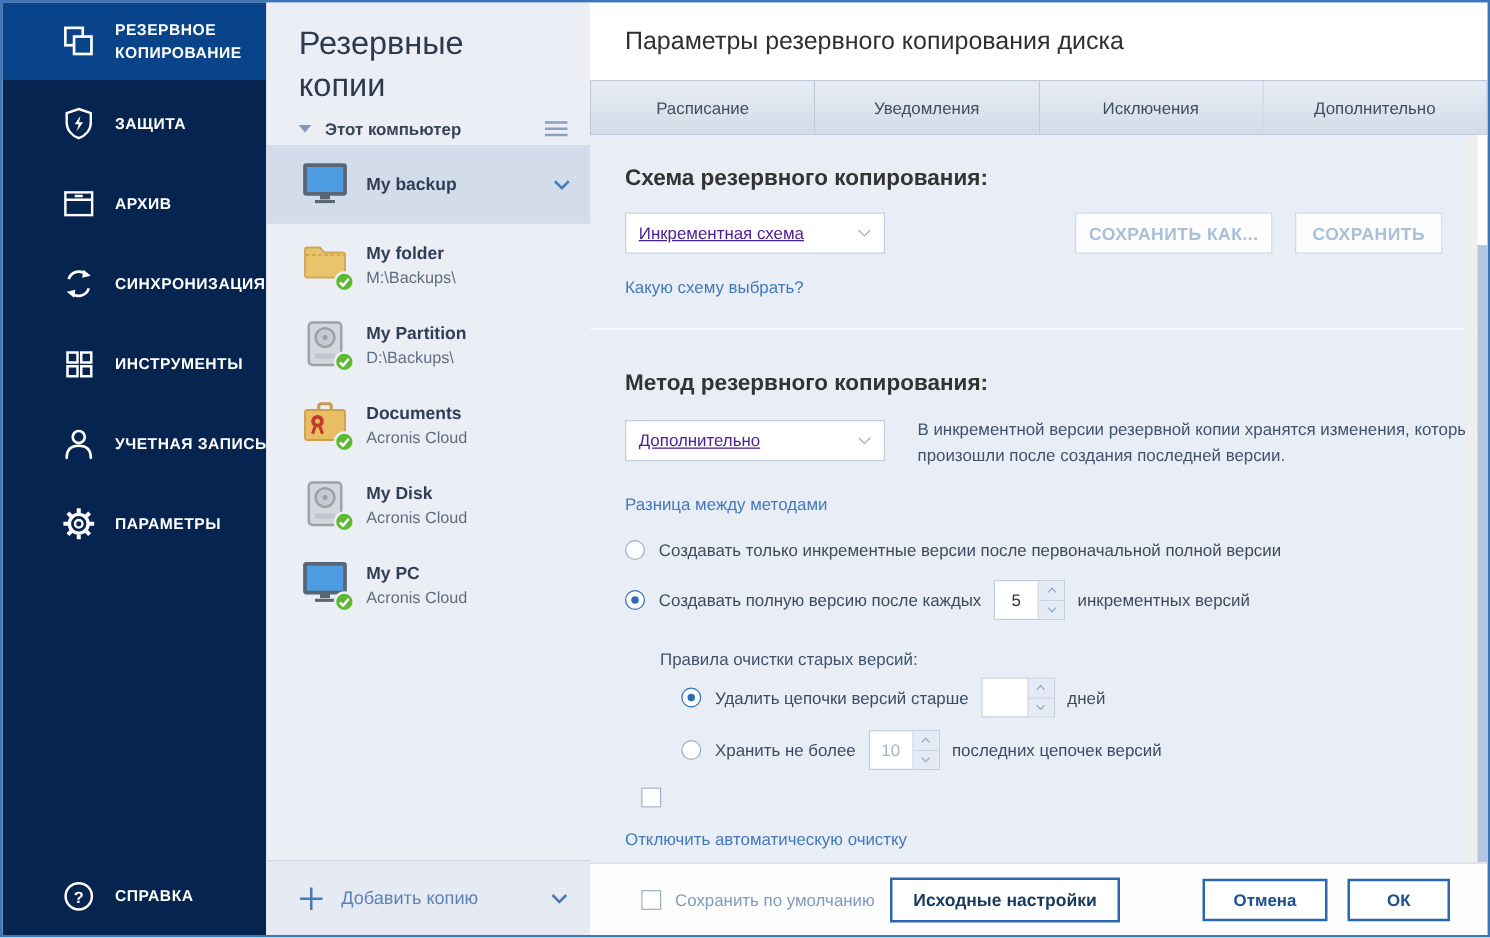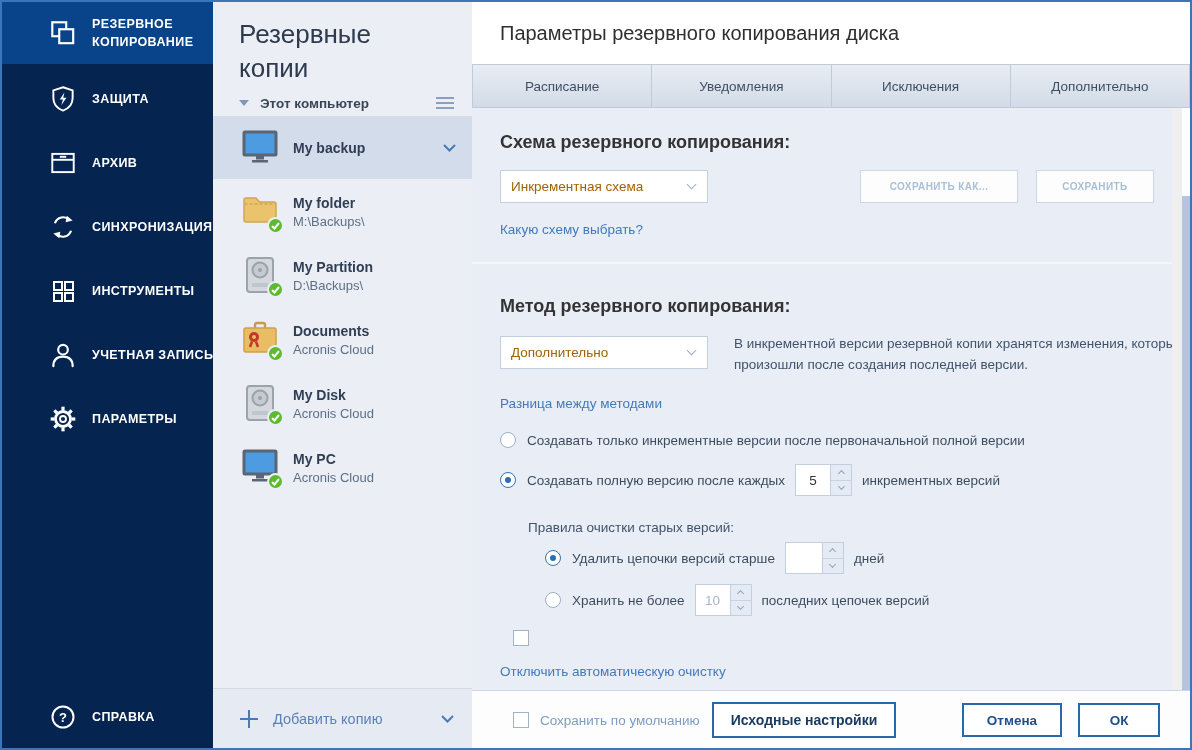--- a/index.html
+++ b/index.html
@@ -60,26 +60,26 @@
   .tab.active { background:#e9eef6; border-bottom:1px solid #e9eef6; font-weight:bold; color:#2f2f2f; }
 
   .scroll-area { position:absolute; top:106px; bottom:58px; left:0; right:0; background:#e9eef6; overflow:hidden; }
 
   .sec-heading { position:absolute; left:28px; font-size:18px; font-weight:bold; color:#333; }
   .h-scheme { top:24px; } .h-method { top:188px; }
 
   .dropdown { position:absolute; left:28px; width:208px; height:33px; background:#fff;
               border:1px solid #c3cfde; display:flex; align-items:center; cursor:pointer; }
   .dd-scheme { top:62px; } .dd-method { top:228px; }
-  .dd-val { font-size:13.5px; color:#a16207; margin-left:10px; }
+  .dd-val { font-size:13.5px; color:#4c1d95; margin-left:10px;text-decoration:underline; }
   .caret { width:7px; height:7px; border-right:1.6px solid #9fb0c4; border-bottom:1.6px solid #9fb0c4;
            transform:rotate(45deg); margin-left:auto; margin-right:12px; margin-top:-4px; }
 
   .ghost-btn { position:absolute; height:33px; background:#fdfdfe; border:1px solid #ccd8e6;
-               color:#a9bfd8; font-weight:bold; font-size:10px; letter-spacing:0.4px;
+               color:#a9bfd8; font-weight:bold; font-size:14px; letter-spacing:0.4px;
                display:flex; align-items:center; justify-content:center; cursor:default; }
   .btn-saveas { top:62px; left:388px; width:158px; }
   .btn-save   { top:62px; left:564px; width:118px; }
 
   .link { position:absolute; font-size:13.5px; color:#4379ba; cursor:pointer; }
   .lk-scheme { top:114px; left:28px; }
   .lk-method { top:288px; left:28px; }
   .lk-cleanup { top:556px; left:28px; }
 
   .divider { position:absolute; top:154px; left:0; right:0; height:2px; background:#f4f8fc; }

